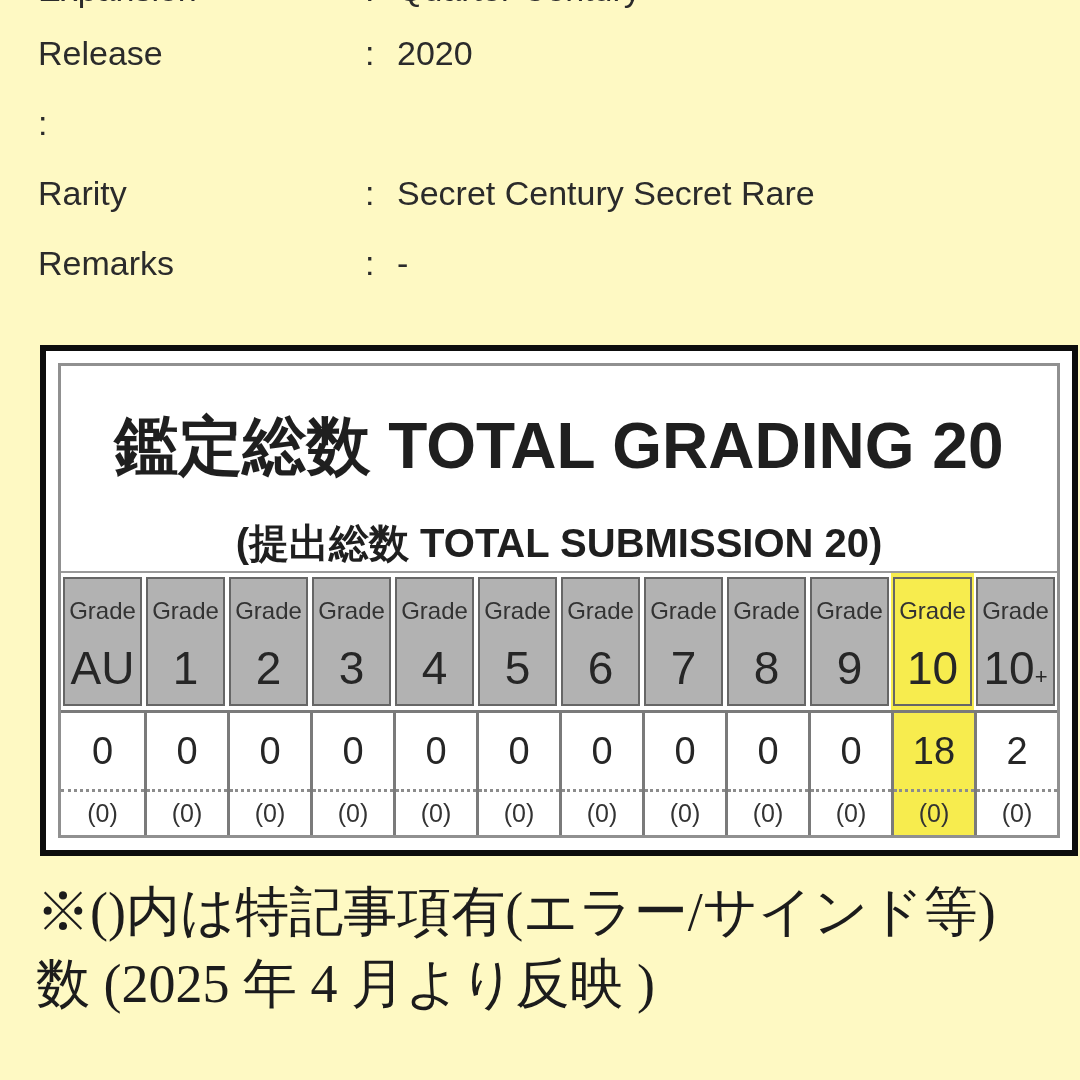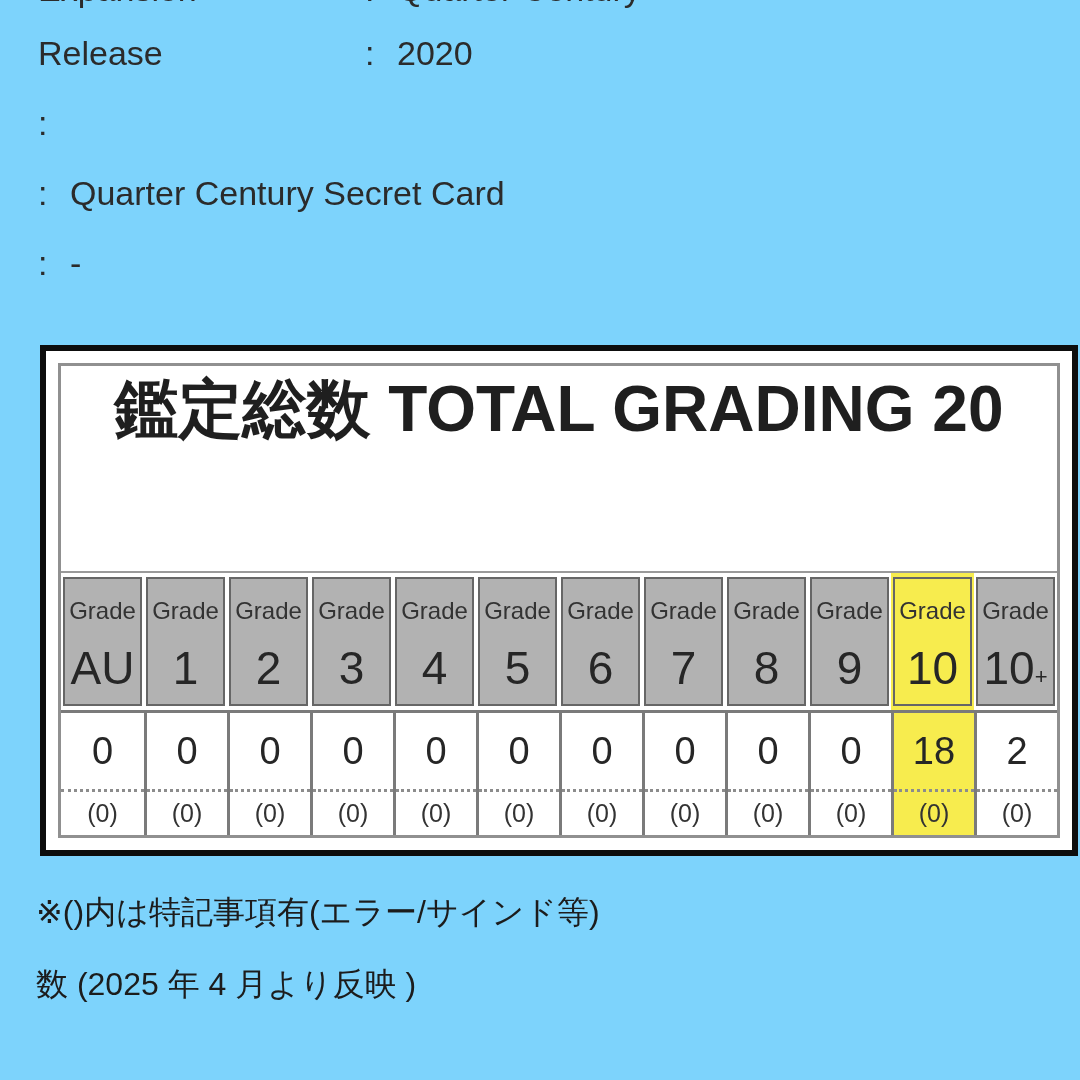--- a/index.html
+++ b/index.html
@@ -1,30 +1,30 @@
 <!DOCTYPE html>
 <html><head>
 <meta charset="utf-8">
 <style>
   * { margin:0; padding:0; box-sizing:border-box; }
   html,body { background:#ffffff; }
   body { font-family:"Liberation Sans","DejaVu Sans",sans-serif; color:#2b2b2b; }
-  .page { position:relative; width:1080px; height:1080px; overflow:hidden; background:#7dd3fc; }
+  .page { position:relative; width:1080px; height:1080px; overflow:hidden; background:#fef9c3; }
 
   
   .info { position:relative; padding:18px 0 0 38px; }
   .info-row { display:flex; align-items:center; height:70px; font-size:34px; color:#2b2b2b; }
   .info-label { width:327px; }
   .info-colon { width:32px; }
   .info-row-fragment { position:absolute; top:-33px; left:38px; right:0; height:44px; }
 
   
   .gbox { margin:47px 2px 0 40px; width:1038px; border:6px solid #0d0d0d; padding:12px; background:#fff; }
   .gbox-inner { border:3px solid #909090; background:#fff; }
-  .title-area { height:205px; display:flex; flex-direction:column; align-items:center; justify-content:space-between; gap:26px; }
+  .title-area { height:205px; display:flex; flex-direction:column; align-items:center; justify-content:flex-end; gap:26px; }
   .box-title { font-size:64px; font-weight:bold; color:#1f1f1f; letter-spacing:0; }
   .box-subtitle { font-size:40px; font-weight:bold; color:#1f1f1f; }
 
   .grade-table { border-top:2px solid #9a9a9a; }
   .header-row { display:grid; grid-template-columns:repeat(12,1fr); }
   .hwrap { padding:4px 2px; background:#fff; }
   .hwrap.hl { background:#f7ec4e; }
   .hcell { height:129px; border:2px solid #666666; background:#b2b2b2;
            display:flex; flex-direction:column; align-items:center; justify-content:center; gap:20px; padding-top:4px; }
   .hwrap.hl .hcell { background:#f7ec4e; }
@@ -34,21 +34,21 @@
 
   .body-row { display:grid; grid-template-columns:repeat(12,1fr); border-top:3px solid #7a7a7a; }
   .bcell { border-left:3px solid #7a7a7a; background:#fff; }
   .bcell:first-child { border-left:none; }
   .bcell.hl { background:#f7ec4e; }
   .count { height:76px; display:flex; align-items:center; justify-content:center; font-size:38px; color:#262626; }
   .special { height:46px; border-top:3px dotted #8c8c8c; display:flex; align-items:center; justify-content:center; font-size:25px; color:#333333; }
 
   
   .notes { margin:20px 0 0 36px; }
-  .note-line { font-size:32px; line-height:72px; color:#1c1c1c; }
+  .note-line { font-size:54px; line-height:72px; color:#1c1c1c;font-family:Liberation Serif, serif; }
 </style>
 </head>
 <body>
 
 <div class="page">
 
   <section class="info">
 
     <div class="info-row info-row-fragment">
       <span class="info-label">Expansion</span>
@@ -58,33 +58,36 @@
 
     <div class="info-row">
       <span class="info-label">Release</span>
       <span class="info-colon">:</span>
       <span class="info-value">2020</span>
     </div>
     <div class="info-row">
       <span class="info-colon">:</span>
     </div>
     <div class="info-row">
-      <span class="info-colon">:</span>
-      <span class="info-value">Quarter Century Secret Card</span>
-    </div>
-    <div class="info-row">
+      <span class="info-label">Rarity</span>
+      <span class="info-colon">:</span>
+      <span class="info-value">Secret Century Secret Rare</span>
+    </div>
+    <div class="info-row">
+      <span class="info-label">Remarks</span>
       <span class="info-colon">:</span>
       <span class="info-value">-</span>
     </div>
   </section>
 
   <section class="gbox">
     <div class="gbox-inner">
       <div class="title-area">
         <div class="box-title">鑑定総数 TOTAL GRADING 20</div>
+        <div class="box-subtitle">(提出総数 TOTAL SUBMISSION 20)</div>
       </div>
       <div class="grade-table">
         <div class="header-row" id="headerRow">
   <div class="hwrap">
     <div class="hcell">
       <div class="grade-word">Grade</div>
       <div class="grade-num"><span class="num">AU</span><span class="plus"></span></div>
     </div>
   </div>
 

